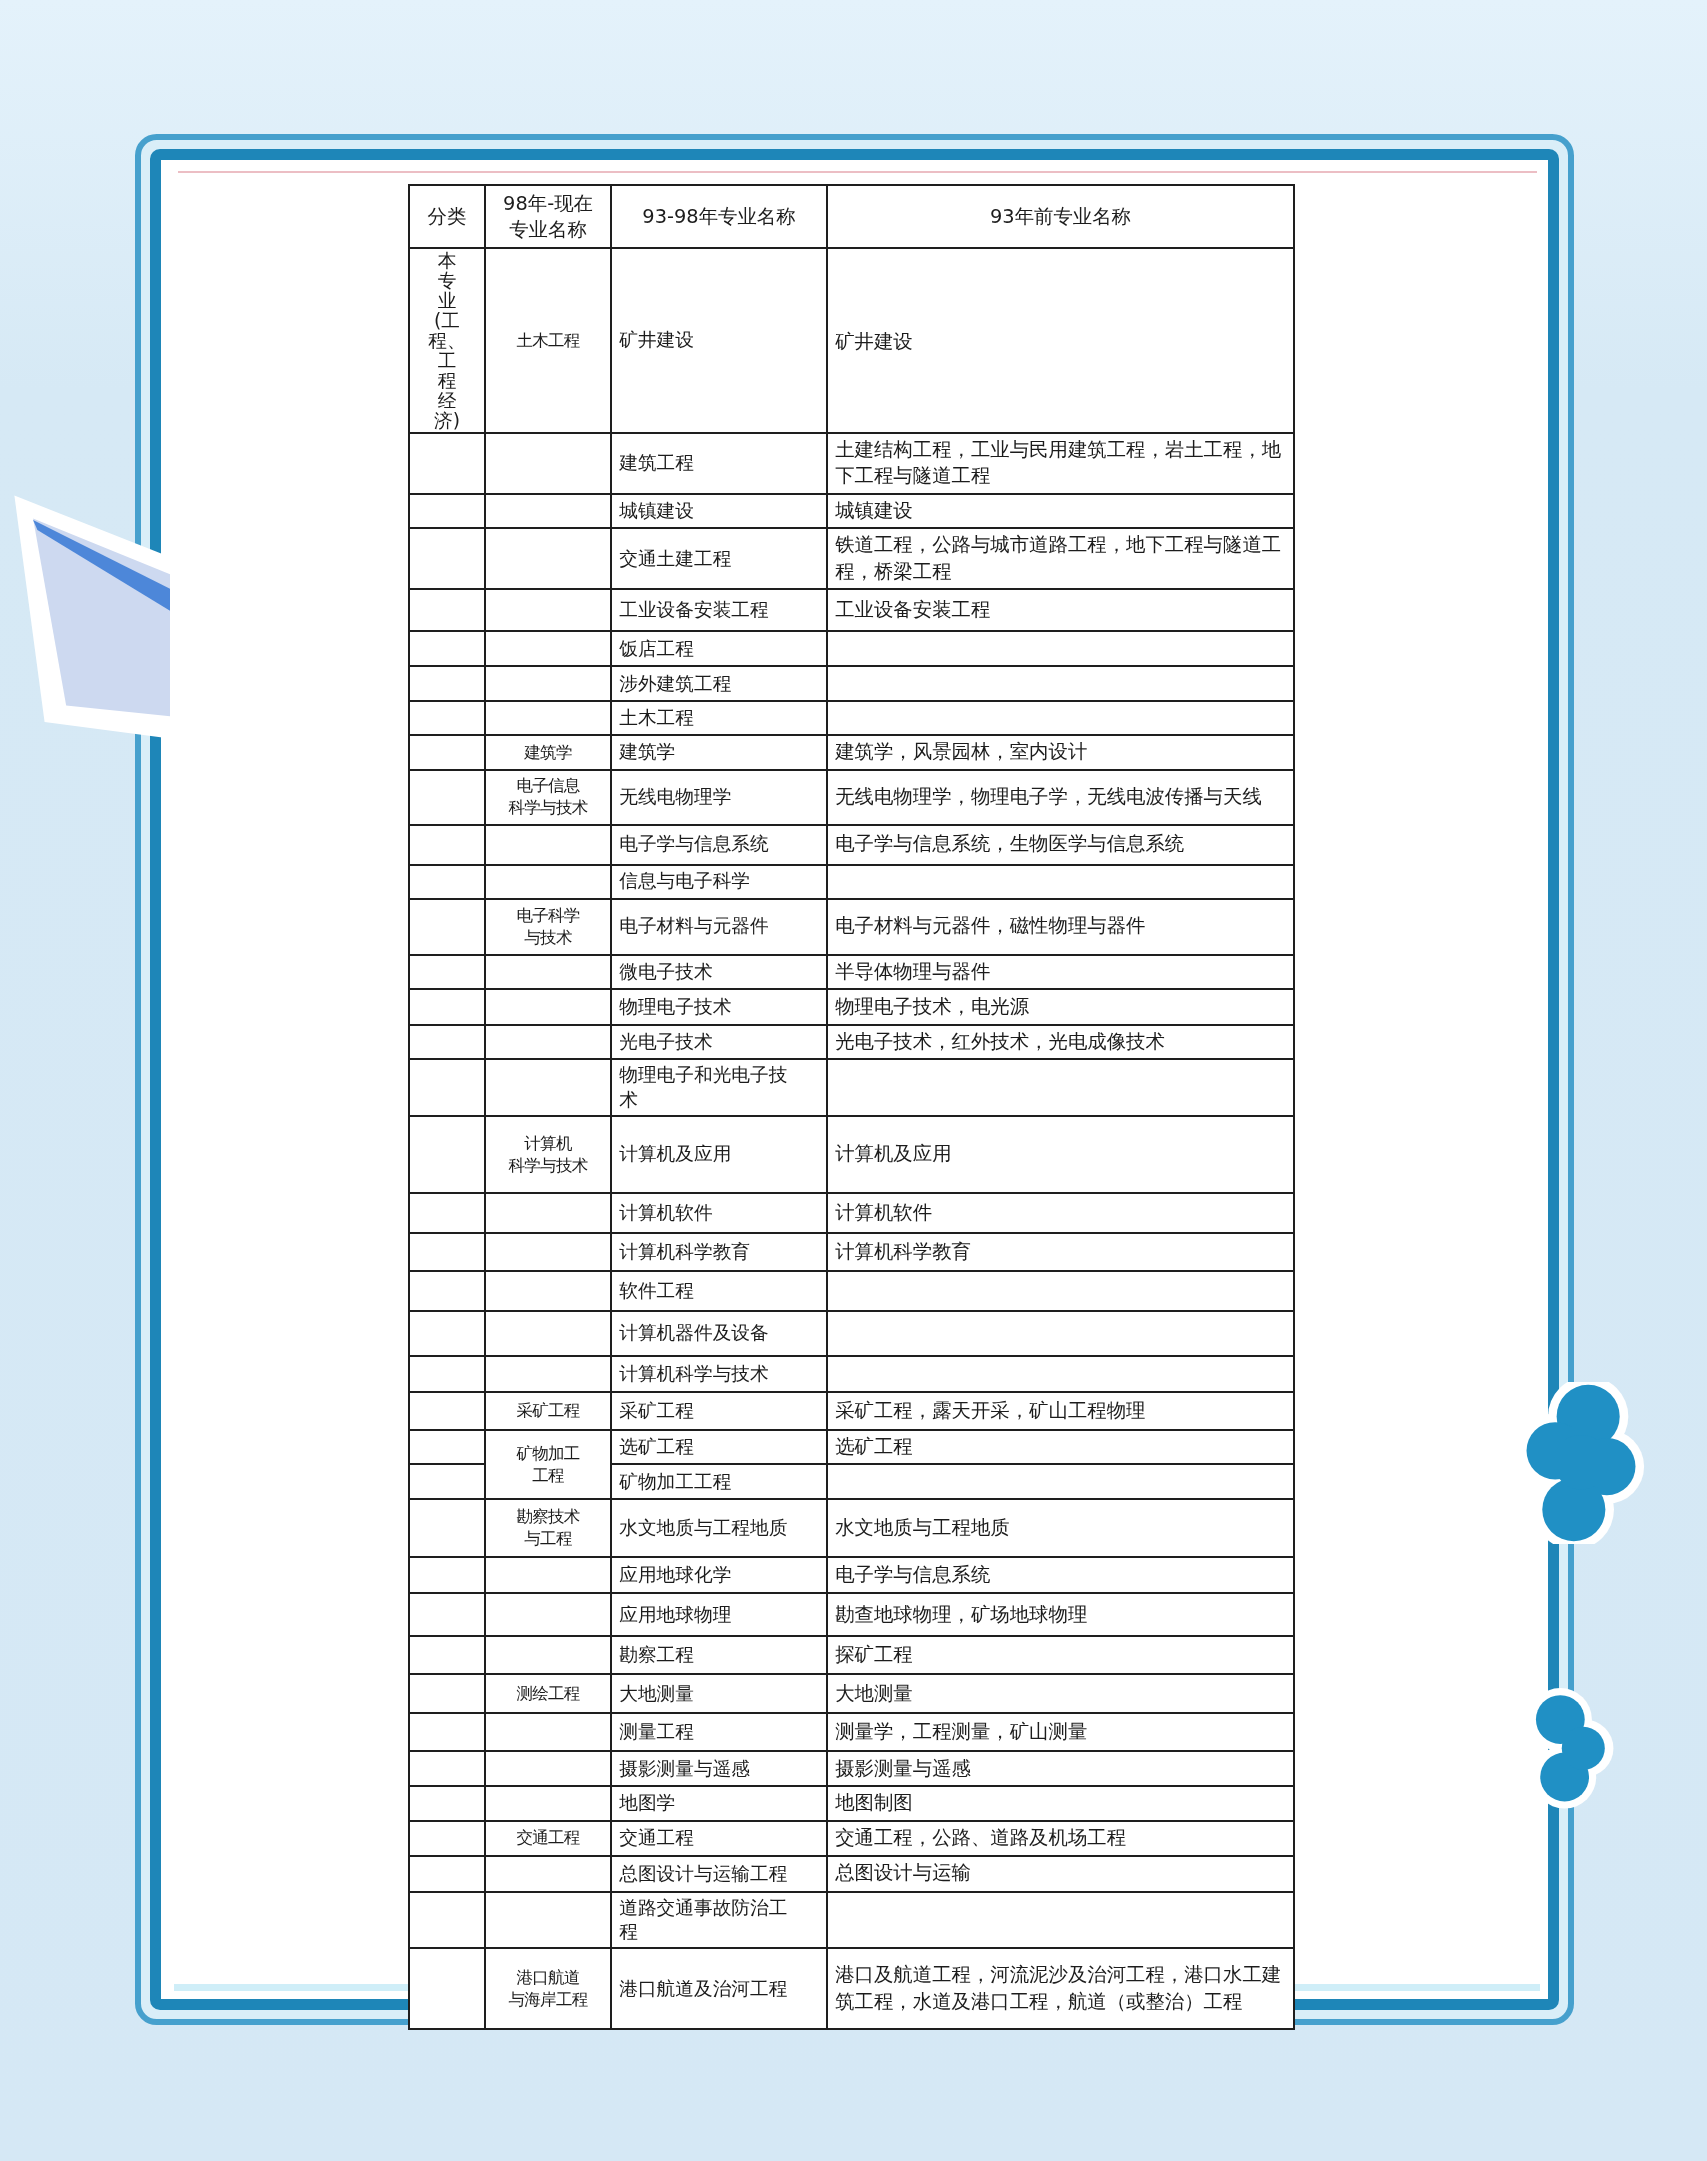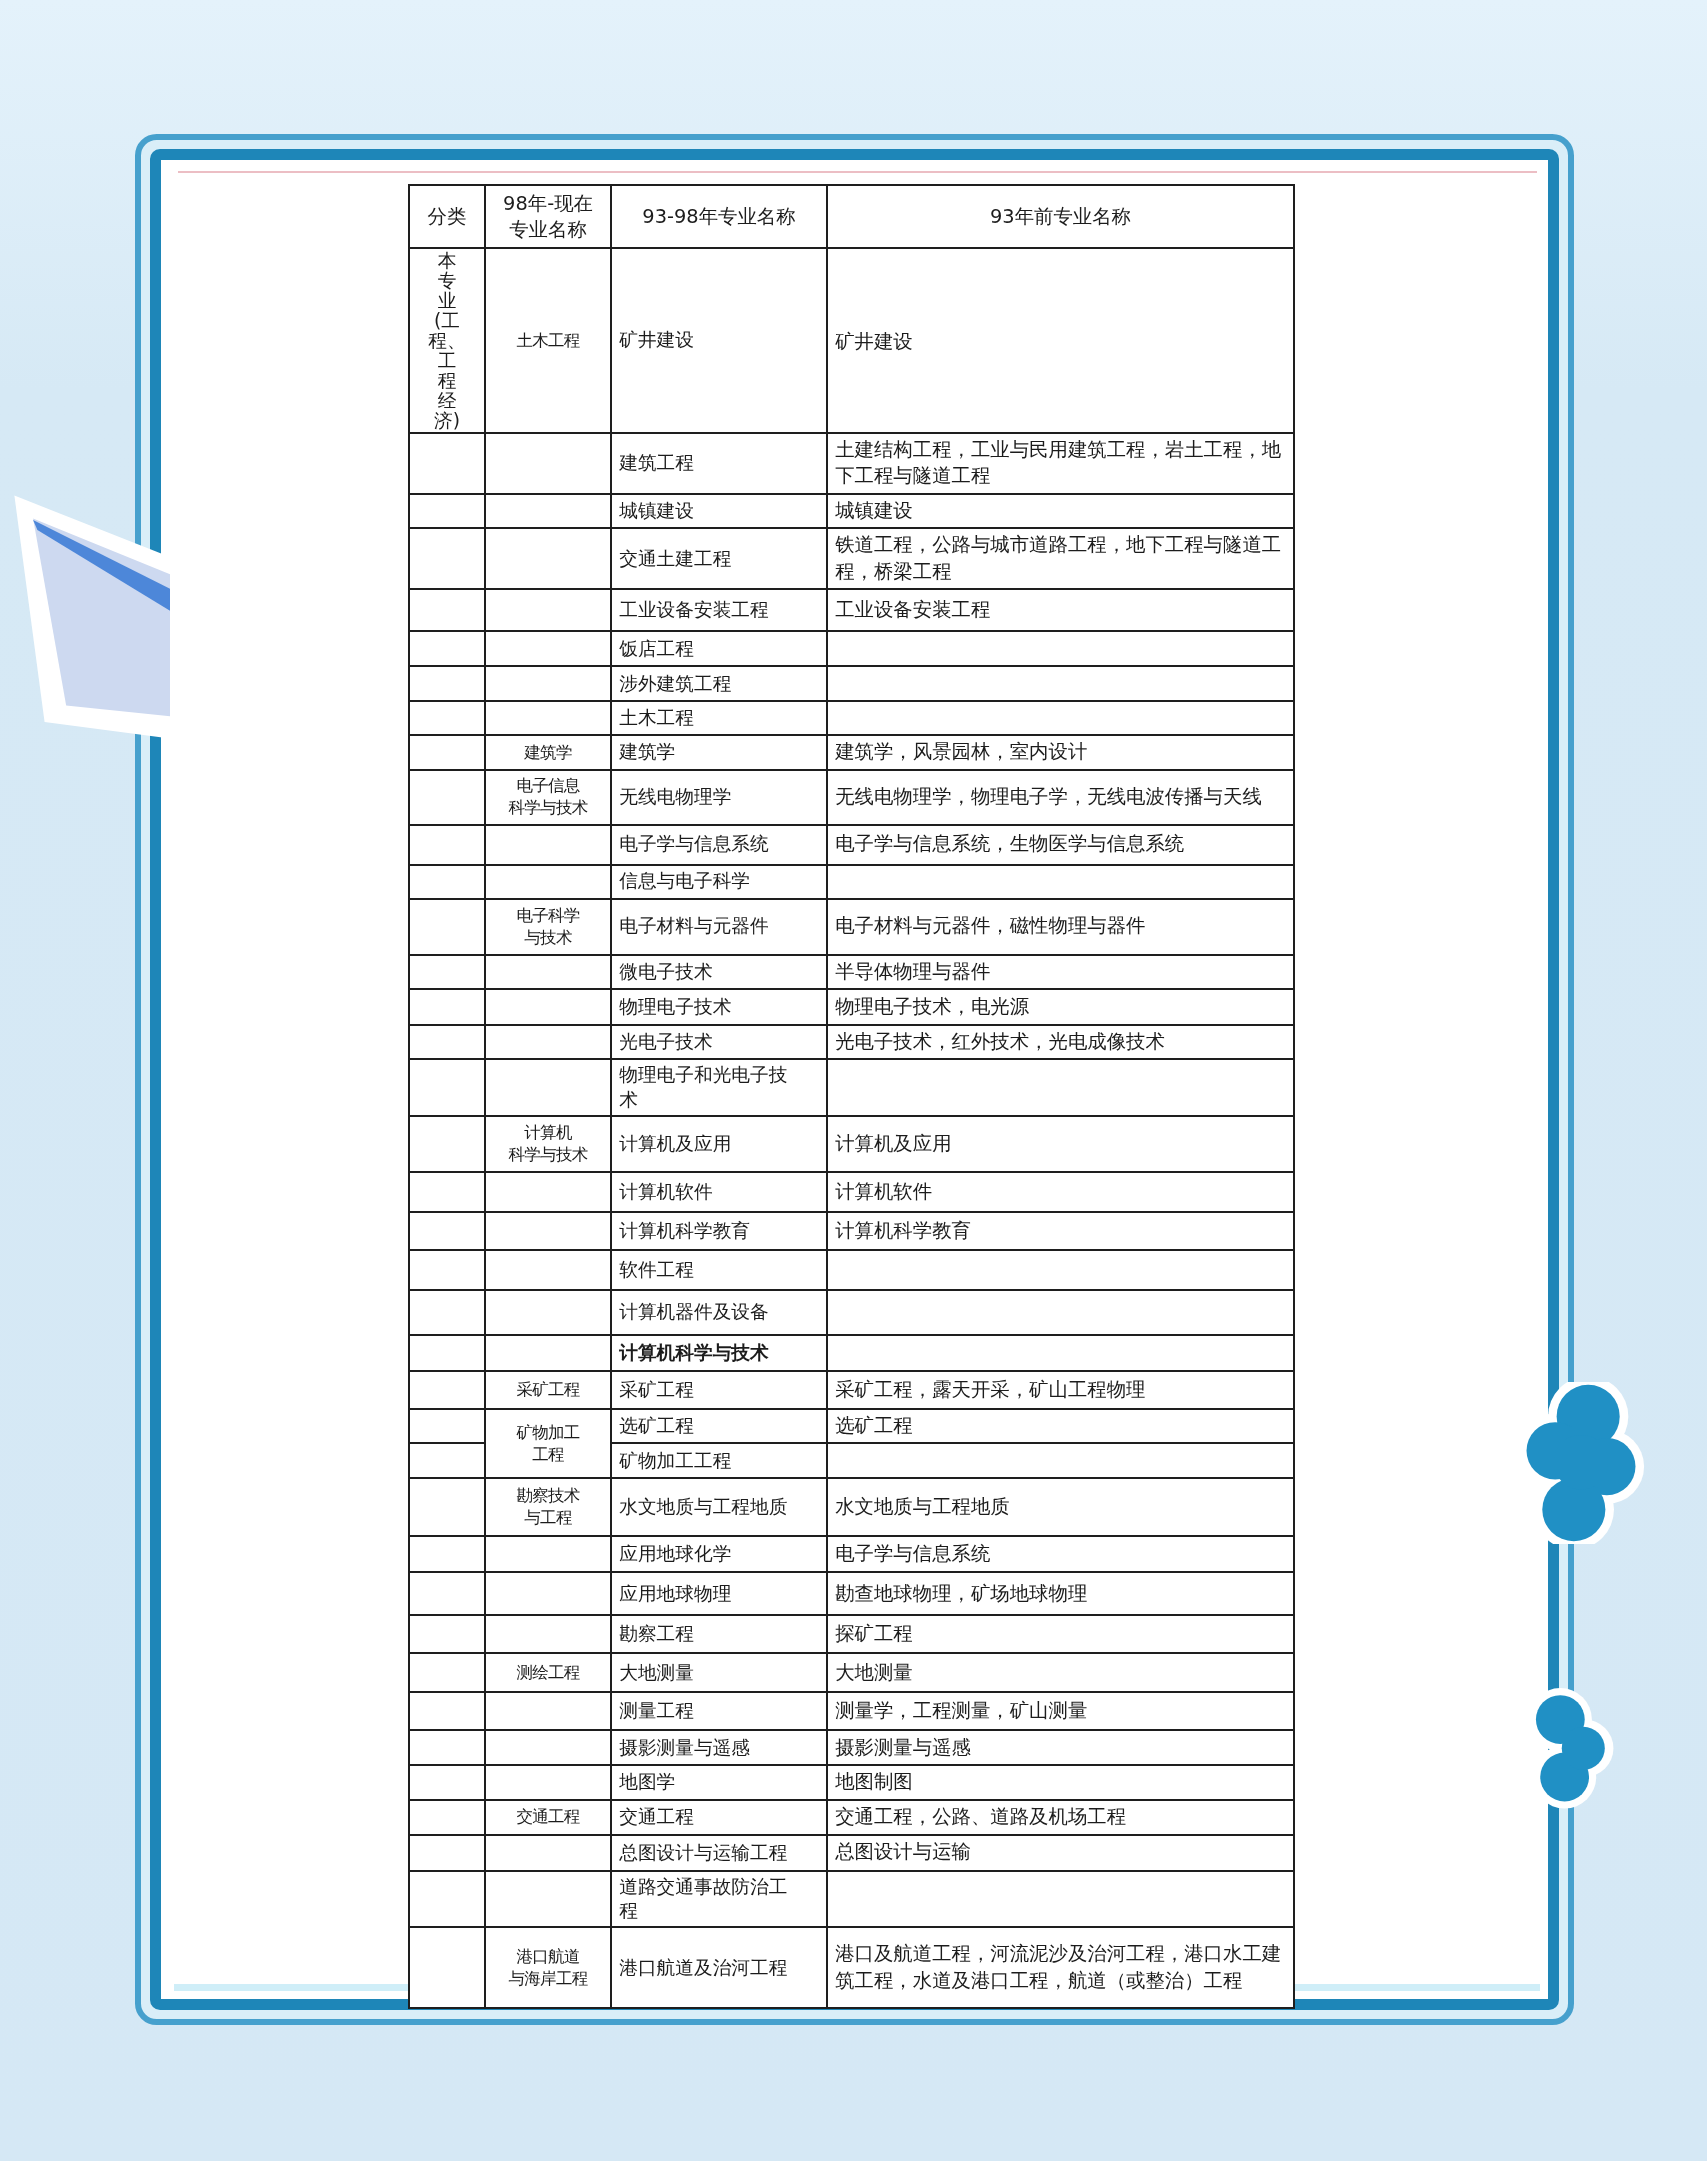--- a/index.html
+++ b/index.html
@@ -244,21 +244,21 @@
           <td class="name">光电子技术</td>
           <td class="old">光电子技术，红外技术，光电成像技术</td>
         </tr>
         <tr style="height: 56px;">
           <td class="c0"></td>
           <td class="c1"></td>
           <td class="name">物理电子和光电子技
 术</td>
           <td class="old"></td>
         </tr>
-        <tr style="height: 56px;">
+        <tr style="height: 77px;">
           <td class="c0"></td>
           <td class="c1">计算机
 科学与技术</td>
           <td class="name">计算机及应用</td>
           <td class="old">计算机及应用</td>
         </tr>
         <tr style="height: 40px;">
           <td class="c0"></td>
           <td class="c1"></td>
           <td class="name">计算机软件</td>
@@ -275,21 +275,21 @@
           <td class="c1"></td>
           <td class="name">软件工程</td>
           <td class="old"></td>
         </tr>
         <tr style="height: 45px;">
           <td class="c0"></td>
           <td class="c1"></td>
           <td class="name">计算机器件及设备</td>
           <td class="old"></td>
         </tr>
-        <tr style="height: 36px; font-weight: bold;">
+        <tr style="height: 36px;">
           <td class="c0"></td>
           <td class="c1"></td>
           <td class="name">计算机科学与技术</td>
           <td class="old"></td>
         </tr>
         <tr style="height: 38px;">
           <td class="c0"></td>
           <td class="c1">采矿工程</td>
           <td class="name">采矿工程</td>
           <td class="old">采矿工程，露天开采，矿山工程物理</td>

